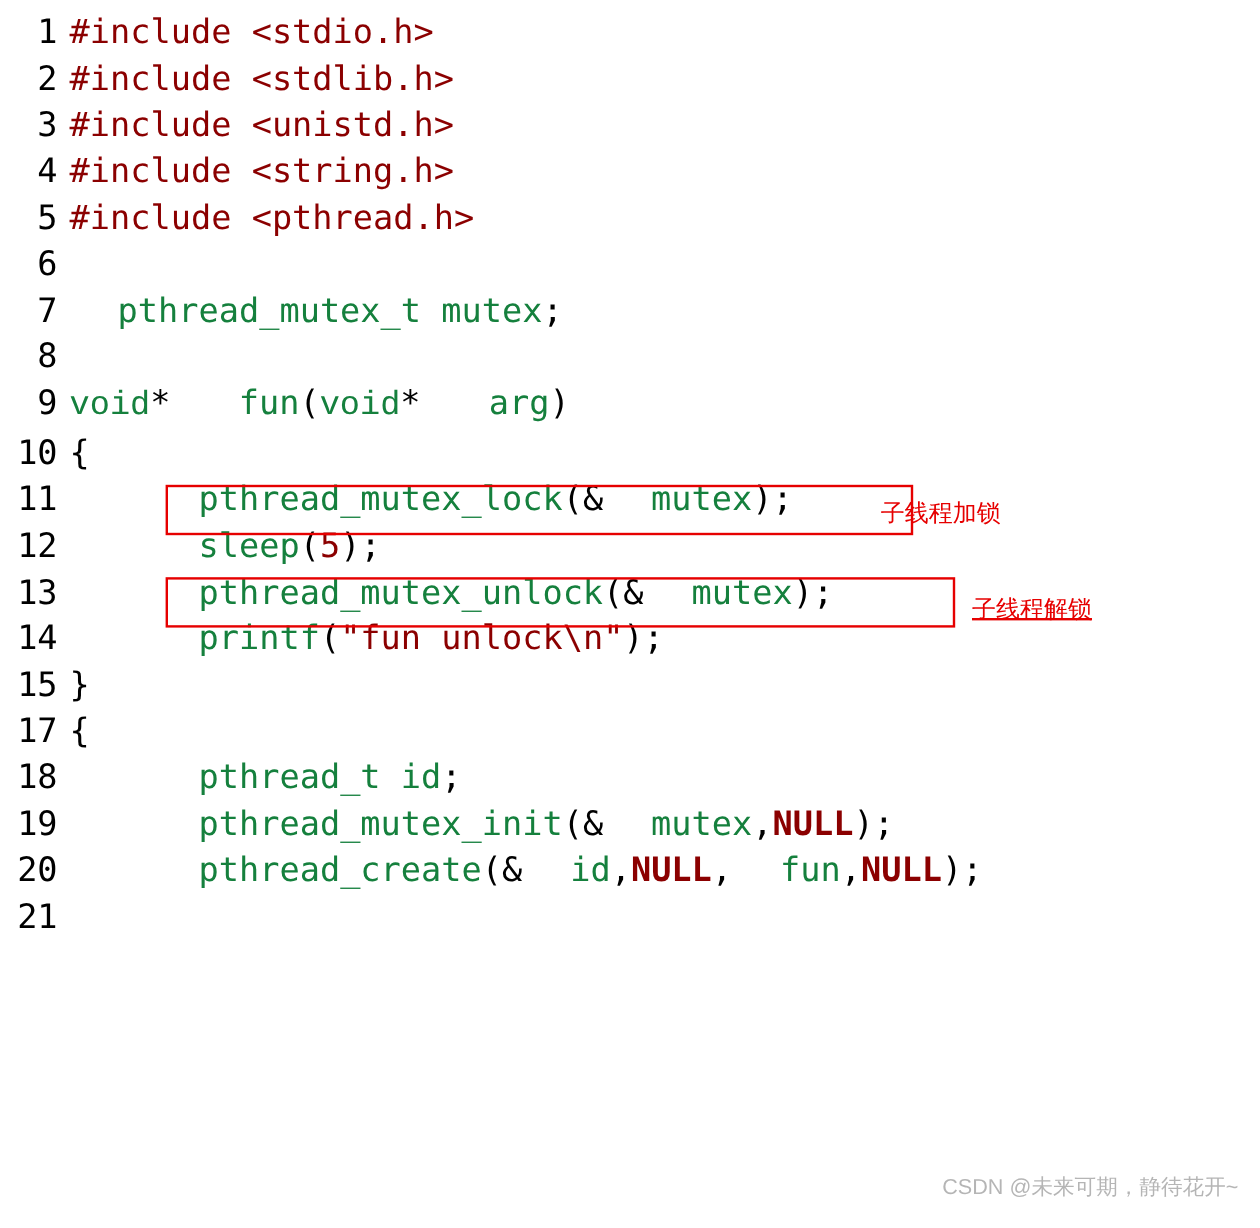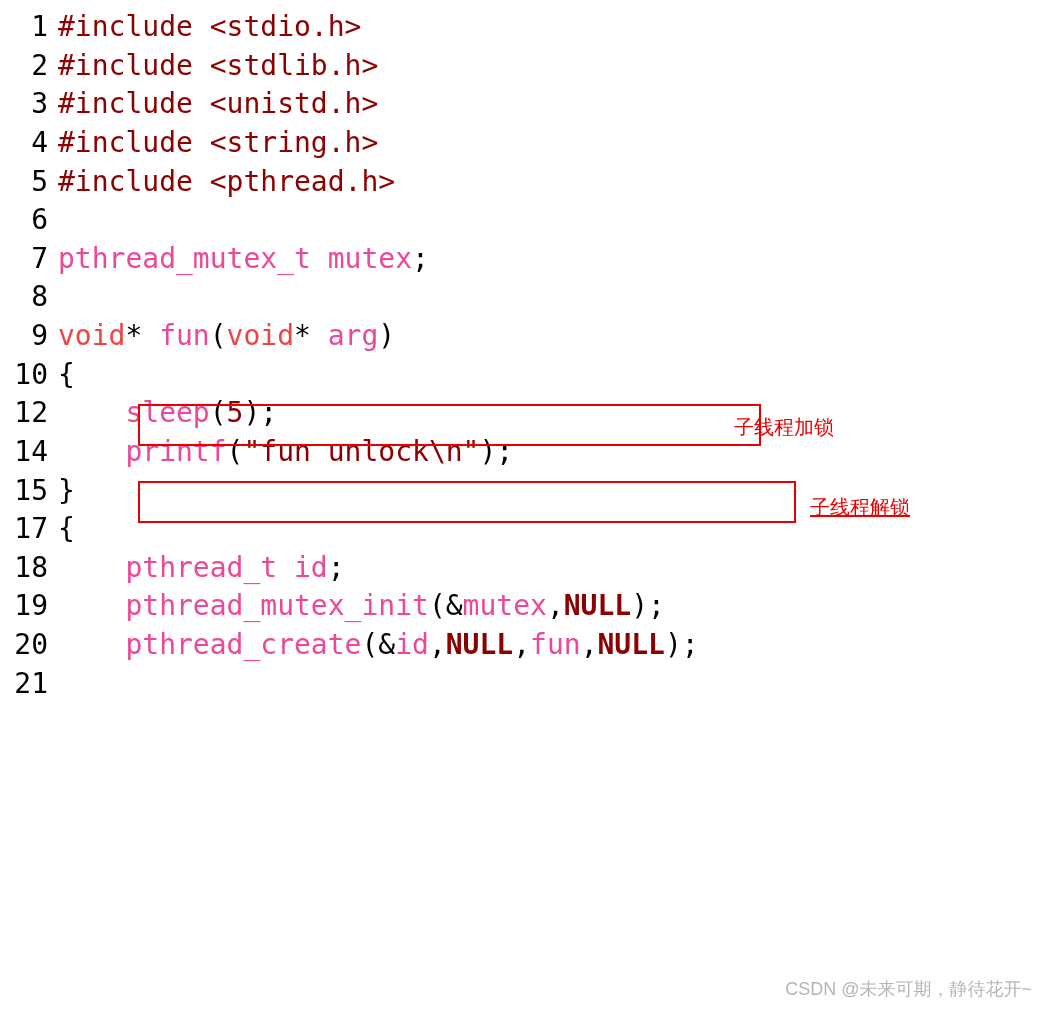--- a/index.html
+++ b/index.html
@@ -29,24 +29,24 @@
     text-align: right;
     color: #000;
     padding-right: 10px;
     user-select: none;
   }
   .code {
     flex: 1;
   }
   .tok-pp   { color: #8b0000; }   
   .tok-str  { color: #8b0000; }   
-  .tok-kw   { color: #ef4444; }   
+  .tok-kw   { color: #15803d; font-family: Liberation Mono, monospace; }   
   .tok-num  { color: #8b0000; }   
   .tok-null { color: #8b0000; font-weight: bold; }   
-  .tok-id   { color: #ec4899; }
+  .tok-id   { color: #15803d; margin-left: 40px; }
   .tok-punc { color: #000; }
   .tok-esc  { color: #8b0000; font-weight: 500; }
 
   .annot {
     position: absolute;
     border: 2px solid #e60000;
     pointer-events: none;
     box-sizing: border-box;
   }
   .annot-label {
@@ -72,21 +72,23 @@
     <div class="line"><span class="lineno">1</span><span class="code"><span class="tok-pp">#include</span><span> </span><span class="tok-str">&lt;stdio.h&gt;</span></span></div>
     <div class="line"><span class="lineno">2</span><span class="code"><span class="tok-pp">#include</span><span> </span><span class="tok-str">&lt;stdlib.h&gt;</span></span></div>
     <div class="line"><span class="lineno">3</span><span class="code"><span class="tok-pp">#include</span><span> </span><span class="tok-str">&lt;unistd.h&gt;</span></span></div>
     <div class="line"><span class="lineno">4</span><span class="code"><span class="tok-pp">#include</span><span> </span><span class="tok-str">&lt;string.h&gt;</span></span></div>
     <div class="line"><span class="lineno">5</span><span class="code"><span class="tok-pp">#include</span><span> </span><span class="tok-str">&lt;pthread.h&gt;</span></span></div>
     <div class="line"><span class="lineno">6</span><span class="code"></span></div>
     <div class="line"><span class="lineno">7</span><span class="code"><span class="tok-id">pthread_mutex_t mutex</span><span class="tok-punc">;</span></span></div>
     <div class="line"><span class="lineno">8</span><span class="code"></span></div>
     <div class="line"><span class="lineno">9</span><span class="code"><span class="tok-kw">void</span><span class="tok-punc">* </span><span class="tok-id">fun</span><span class="tok-punc">(</span><span class="tok-kw">void</span><span class="tok-punc">* </span><span class="tok-id">arg</span><span class="tok-punc">)</span></span></div>
     <div class="line"><span class="lineno">10</span><span class="code"><span class="tok-punc">{</span></span></div>
+    <div class="line"><span class="lineno">11</span><span class="code"><span>    </span><span class="tok-id">pthread_mutex_lock</span><span class="tok-punc">(</span><span class="tok-punc">&amp;</span><span class="tok-id">mutex</span><span class="tok-punc">)</span><span class="tok-punc">;</span></span></div>
     <div class="line"><span class="lineno">12</span><span class="code"><span>    </span><span class="tok-id">sleep</span><span class="tok-punc">(</span><span class="tok-num">5</span><span class="tok-punc">)</span><span class="tok-punc">;</span></span></div>
+    <div class="line"><span class="lineno">13</span><span class="code"><span>    </span><span class="tok-id">pthread_mutex_unlock</span><span class="tok-punc">(</span><span class="tok-punc">&amp;</span><span class="tok-id">mutex</span><span class="tok-punc">)</span><span class="tok-punc">;</span></span></div>
     <div class="line"><span class="lineno">14</span><span class="code"><span>    </span><span class="tok-id">printf</span><span class="tok-punc">(</span><span class="tok-str">"fun unlock</span><span class="tok-esc">\n</span><span class="tok-str">"</span><span class="tok-punc">)</span><span class="tok-punc">;</span></span></div>
     <div class="line"><span class="lineno">15</span><span class="code"><span class="tok-punc">}</span></span></div>
     <div class="line"><span class="lineno">17</span><span class="code"><span class="tok-punc">{</span></span></div>
     <div class="line"><span class="lineno">18</span><span class="code"><span>    </span><span class="tok-id">pthread_t id</span><span class="tok-punc">;</span></span></div>
     <div class="line"><span class="lineno">19</span><span class="code"><span>    </span><span class="tok-id">pthread_mutex_init</span><span class="tok-punc">(</span><span class="tok-punc">&amp;</span><span class="tok-id">mutex</span><span class="tok-punc">,</span><span class="tok-null">NULL</span><span class="tok-punc">)</span><span class="tok-punc">;</span></span></div>
     <div class="line"><span class="lineno">20</span><span class="code"><span>    </span><span class="tok-id">pthread_create</span><span class="tok-punc">(</span><span class="tok-punc">&amp;</span><span class="tok-id">id</span><span class="tok-punc">,</span><span class="tok-null">NULL</span><span class="tok-punc">,</span><span class="tok-id">fun</span><span class="tok-punc">,</span><span class="tok-null">NULL</span><span class="tok-punc">)</span><span class="tok-punc">;</span></span></div>
     <div class="line"><span class="lineno">21</span><span class="code"></span></div>
   </div>
 
 <div class="annot" style="left:138px; top:404px; width:623px; height:42px;"></div>

